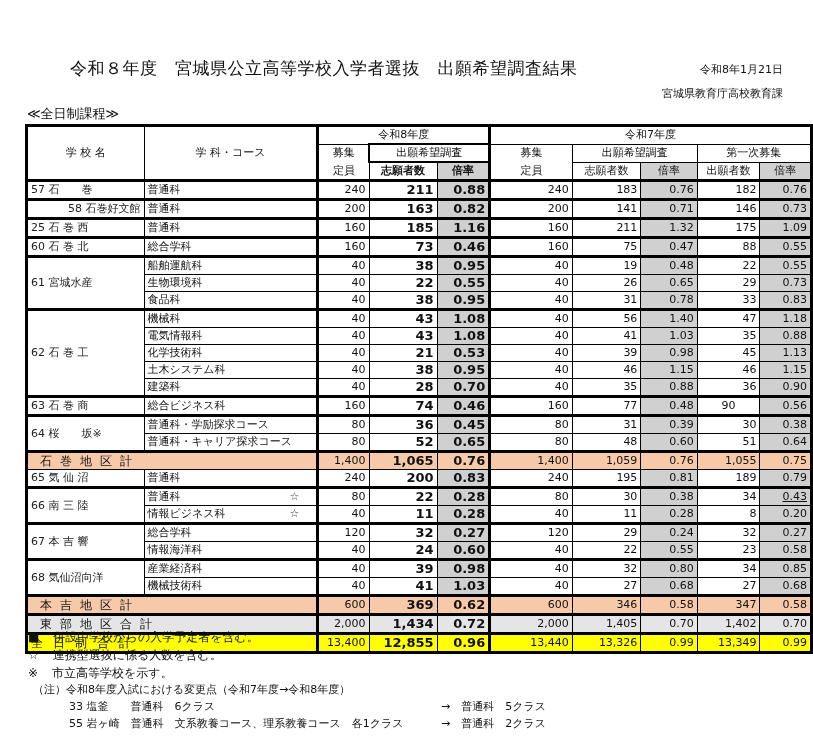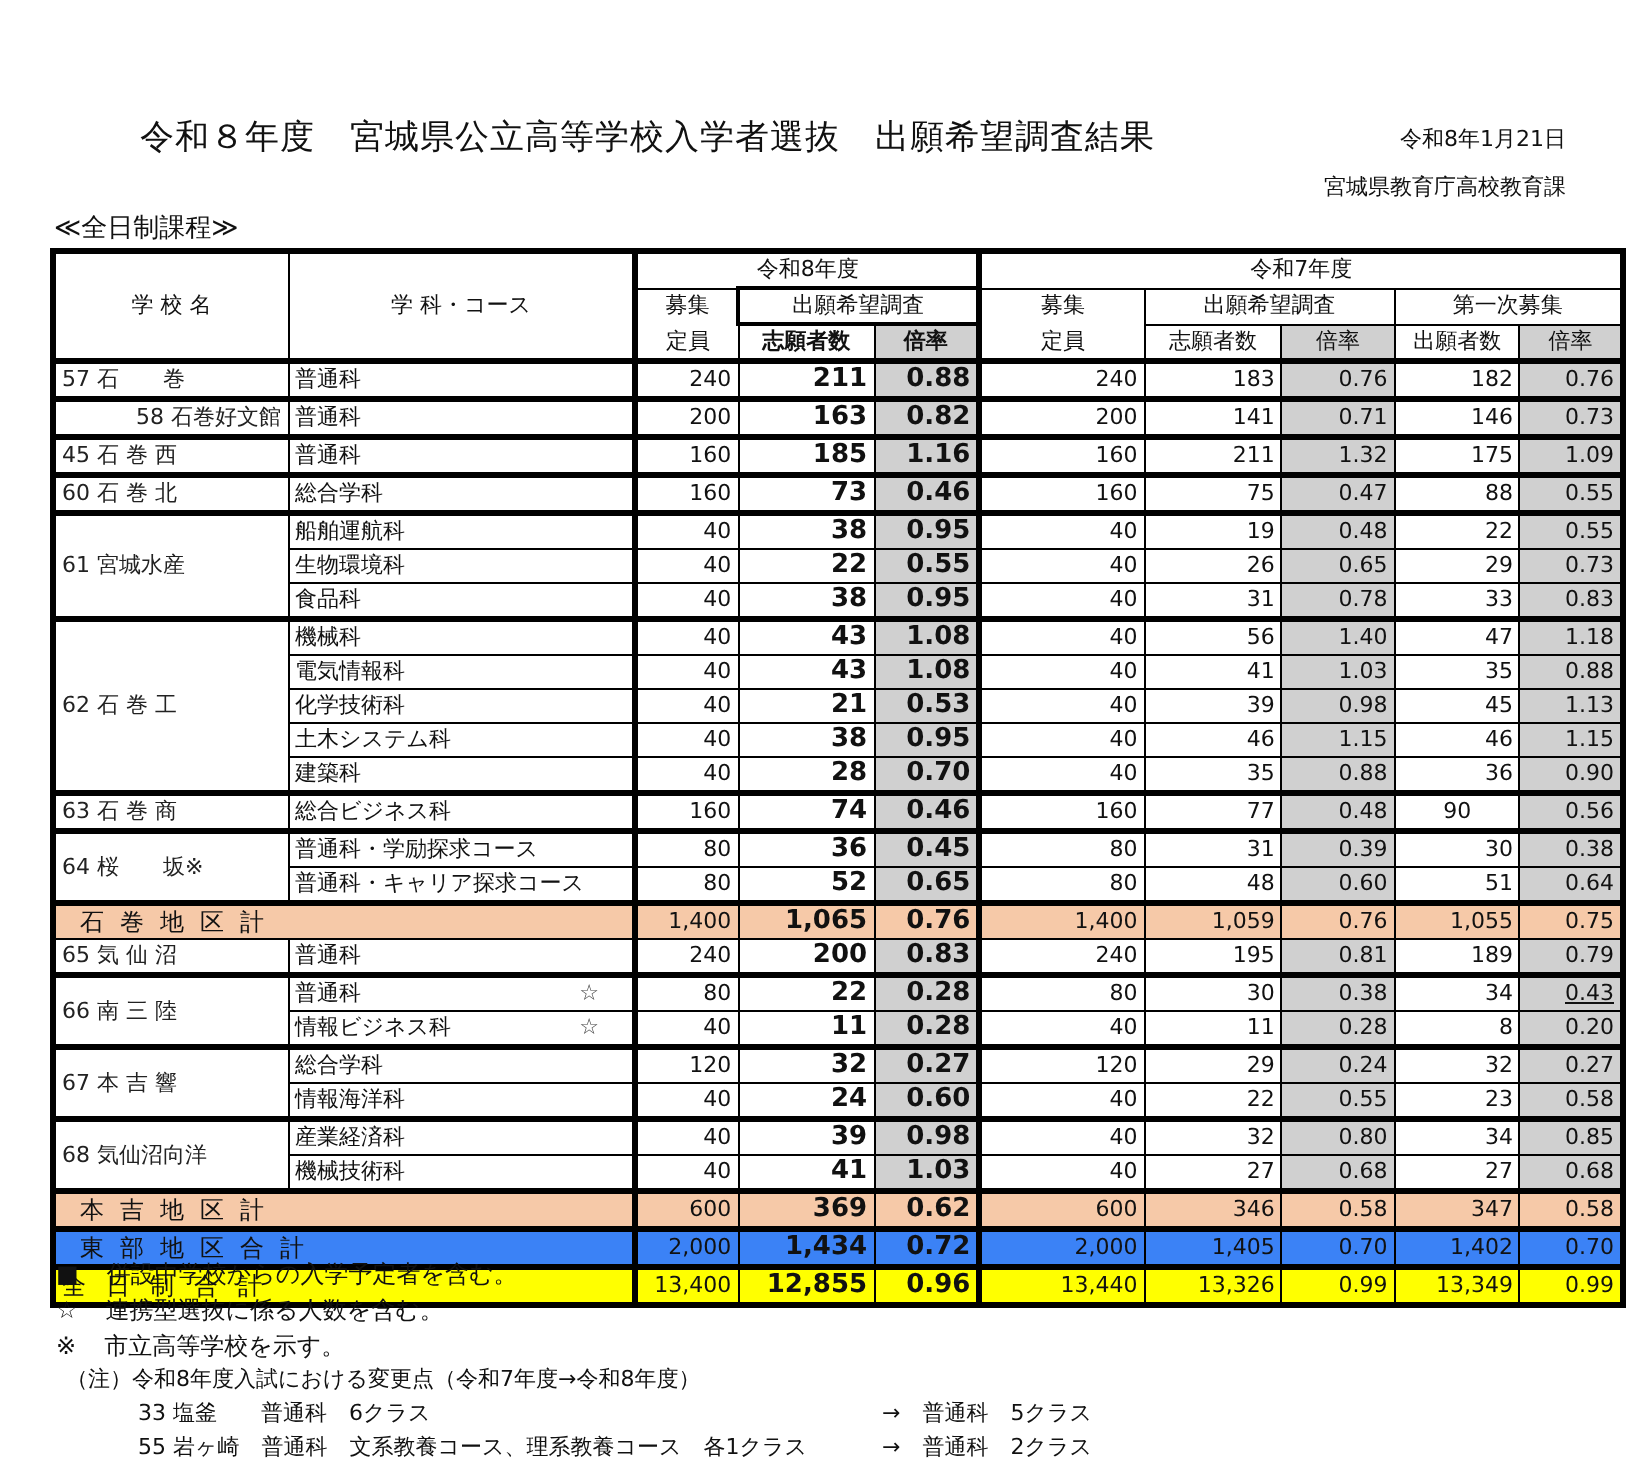--- a/index.html
+++ b/index.html
@@ -15,21 +15,21 @@
   .thickR { border-right:3px solid #000; }
   .thickT { border-top:3px solid #000; }
   .thickB { border-bottom:3px solid #000; }
   .num { text-align:right; }
   .b { font-weight:bold; font-size:13px; }
   .g { background:#d0d0d0; }
   .school { text-align:left; font-size:11px; color:#222; }
   .dept-cell { text-align:left; }
   .sub-ishinomaki td { background:#f6c9a8; }
   .sub-motoyoshi td { background:#f6c9a8; }
-  .east td { background:#3b82f6; }
+  .east td { background:#e5e5e5; }
   .total td { background:#ffff00; }
   .sumlabel { text-align:left; letter-spacing:8px; padding-left:12px; font-size:12px; }
   .totlabel { letter-spacing:10px; font-size:12px; }
   .notes { position:absolute; left:28px; top:628px; font-size:12px; line-height:18px; }
   .notes .n { display:flex; gap:14px; }
   .chg { position:absolute; left:33px; top:681px; font-size:11px; line-height:17px; }
   .chg .row { position:relative; height:17px; }
   .chg .l { position:absolute; left:36px; white-space:nowrap; }
   .chg .r { position:absolute; left:408px; white-space:nowrap; }
   .star { float:right; color:#444; }
@@ -97,21 +97,21 @@
         <td class="num thickL" style="border-top: 3px solid rgb(0, 0, 0);">200</td>
         <td class="num b" style="border-top: 3px solid rgb(0, 0, 0);">163</td>
         <td class="num b g" style="border-top: 3px solid rgb(0, 0, 0);">0.82</td>
         <td class="num thickL" style="border-top: 3px solid rgb(0, 0, 0);">200</td>
         <td class="num" style="border-top: 3px solid rgb(0, 0, 0);">141</td>
         <td class="num g" style="border-top: 3px solid rgb(0, 0, 0);">0.71</td>
         <td class="num" style="border-top: 3px solid rgb(0, 0, 0);">146</td>
         <td class="num g thickR" style="border-top: 3px solid rgb(0, 0, 0);">0.73</td>
       </tr>
       <tr class="grp-start">
-        <td class="school thickL" rowspan="1" style="border-top: 3px solid rgb(0, 0, 0);">45 石 巻 西</td>
+        <td class="school thickL" rowspan="1" style="border-top: 3px solid rgb(0, 0, 0);">25 石 巻 西</td>
         <td class="dept-cell" style="border-top: 3px solid rgb(0, 0, 0);"><span>普通科</span><span class="star" style="margin-right:14px"></span></td>
         <td class="num thickL" style="border-top: 3px solid rgb(0, 0, 0);">160</td>
         <td class="num b" style="border-top: 3px solid rgb(0, 0, 0);">185</td>
         <td class="num b g" style="border-top: 3px solid rgb(0, 0, 0);">1.16</td>
         <td class="num thickL" style="border-top: 3px solid rgb(0, 0, 0);">160</td>
         <td class="num" style="border-top: 3px solid rgb(0, 0, 0);">211</td>
         <td class="num g" style="border-top: 3px solid rgb(0, 0, 0);">1.32</td>
         <td class="num" style="border-top: 3px solid rgb(0, 0, 0);">175</td>
         <td class="num g thickR" style="border-top: 3px solid rgb(0, 0, 0);">1.09</td>
       </tr>

